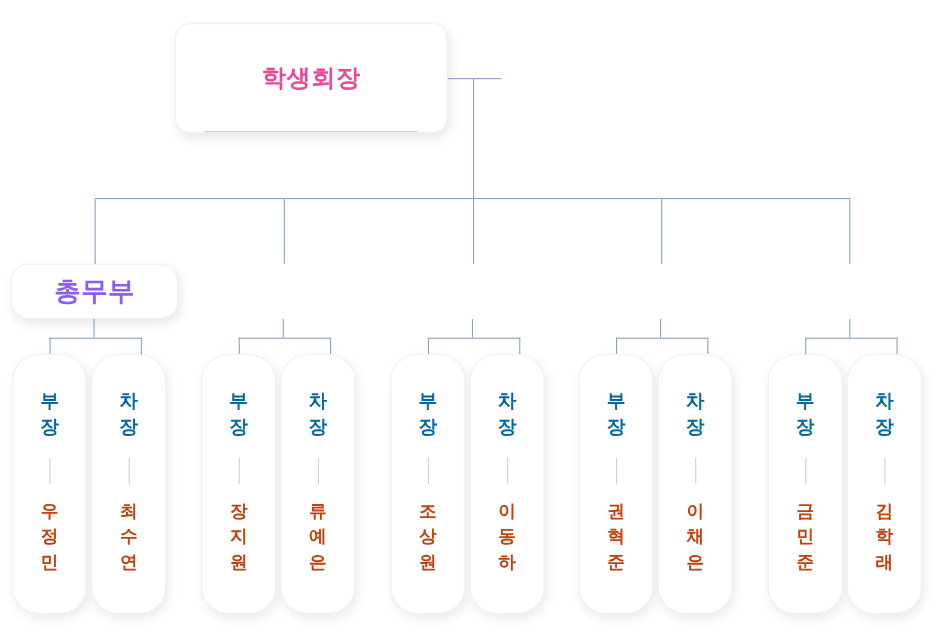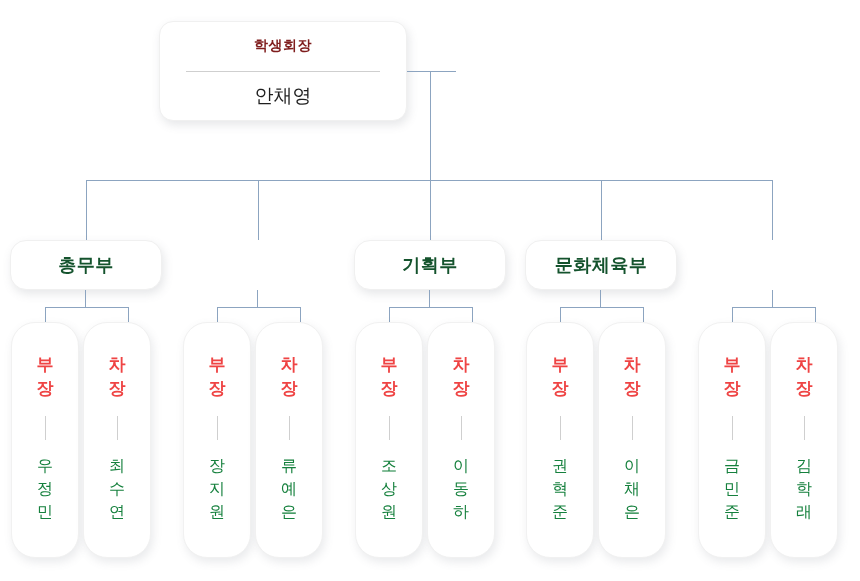--- a/index.html
+++ b/index.html
@@ -28,23 +28,23 @@
     box-shadow: 2px 4px 10px rgba(100,105,120,0.16);
     display: flex;
     flex-direction: column;
     box-sizing: border-box;
   }
   .exec-title {
     flex: 1;
     display: flex;
     align-items: center;
     justify-content: center;
-    font-size: 14px;
+    font-size: 22px;
     font-weight: 700;
-    color: #7f1d1d;
+    color: #ec4899;
     letter-spacing: 0.5px;
   }
   .exec-divider {
     height: 1px;
     background: #cfcfcf;
     margin: 0 26px;
   }
   .exec-name {
     flex: 1;
     display: flex;
@@ -67,23 +67,23 @@
     width: 152px;
     height: 50px;
     background: #ffffff;
     border: 1px solid #f0f0f0;
     border-radius: 16px;
     box-shadow: 2px 4px 10px rgba(100,105,120,0.16);
     display: flex;
     align-items: center;
     justify-content: center;
     box-sizing: border-box;
-    font-size: 18px;
+    font-size: 24px;
     font-weight: 700;
-    color: #14532d;
+    color: #8b5cf6;
     letter-spacing: 0.5px;
   }
   .g-line { position: absolute; background: #8ca4c0; }
   .g-drop   { left: 75px;  top: 50px; width: 1px;  height: 17px; }
   .g-bridge { left: 35px;  top: 67px; width: 84px; height: 1px;  }
   .g-stub-l { left: 35px;  top: 67px; width: 1px;  height: 15px; }
   .g-stub-r { left: 118px; top: 67px; width: 1px;  height: 15px; }
 
   
   .pill {
@@ -101,48 +101,48 @@
     box-sizing: border-box;
   }
   .pill.head   { left: 1px; }
   .pill.deputy { left: 73px; }
   .pill-role {
     margin-top: 30px;
     width: 1.1em;
     font-size: 17px;
     font-weight: 700;
     line-height: 1.4;
-    color: #ef4444;
+    color: #0369a1;
     text-align: center;
     word-break: break-all;
   }
   .pill-divider {
     width: 1px;
     height: 24px;
     background: #cfcfcf;
     margin: 15px 0 14px 0;
   }
   .pill-name {
     width: 1.1em;
     font-size: 16px;
     line-height: 1.45;
-    color: #15803d;
+    color: #c2410c;
     text-align: center;
     word-break: break-all;
+    font-weight: bold;
   }
 </style>
 </head>
 <body>
 
 <div class="canvas">
 
   <div class="exec-box" style="left:159px;">
     <div class="exec-title">학생회장</div>
     <div class="exec-divider"></div>
-    <div class="exec-name">안채영</div>
   </div>
 
   <div class="line h" style="left:407px; top:71px; width:49px;"></div>
   <div class="line v" style="left:430px; top:71px; height:110px;"></div>
   <div class="line h" style="left:86px;  top:180px; width:687px;"></div>
   <div class="line v" style="left:86px;  top:181px; height:59px;"></div>
   <div class="line v" style="left:258px; top:181px; height:59px;"></div>
   <div class="line v" style="left:430px; top:181px; height:59px;"></div>
   <div class="line v" style="left:601px; top:181px; height:59px;"></div>
   <div class="line v" style="left:772px; top:181px; height:59px;"></div>
@@ -176,39 +176,37 @@
       <div class="pill-name">장지원</div>
     </div>
     <div class="pill deputy">
       <div class="pill-role">차장</div>
       <div class="pill-divider"></div>
       <div class="pill-name">류예은</div>
     </div>
   </div>
 
   <div class="group" style="left:354px;">
-    <div class="dept-box">기획부</div>
     <div class="g-line g-drop"></div>
     <div class="g-line g-bridge"></div>
     <div class="g-line g-stub-l"></div>
     <div class="g-line g-stub-r"></div>
     <div class="pill head">
       <div class="pill-role">부장</div>
       <div class="pill-divider"></div>
       <div class="pill-name">조상원</div>
     </div>
     <div class="pill deputy">
       <div class="pill-role">차장</div>
       <div class="pill-divider"></div>
       <div class="pill-name">이동하</div>
     </div>
   </div>
 
   <div class="group" style="left:525px;">
-    <div class="dept-box">문화체육부</div>
     <div class="g-line g-drop"></div>
     <div class="g-line g-bridge"></div>
     <div class="g-line g-stub-l"></div>
     <div class="g-line g-stub-r"></div>
     <div class="pill head">
       <div class="pill-role">부장</div>
       <div class="pill-divider"></div>
       <div class="pill-name">권혁준</div>
     </div>
     <div class="pill deputy">

